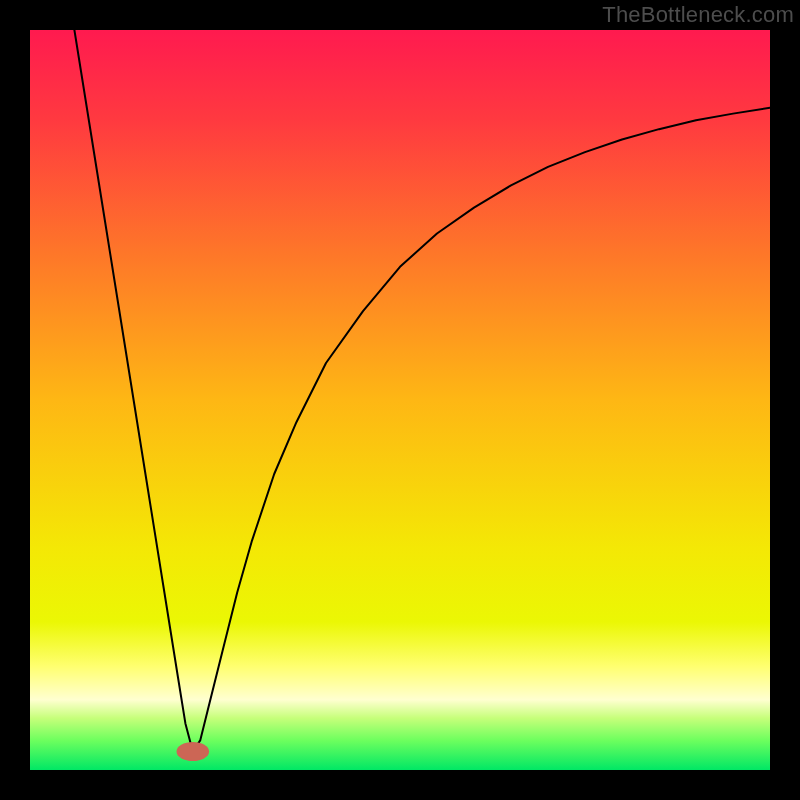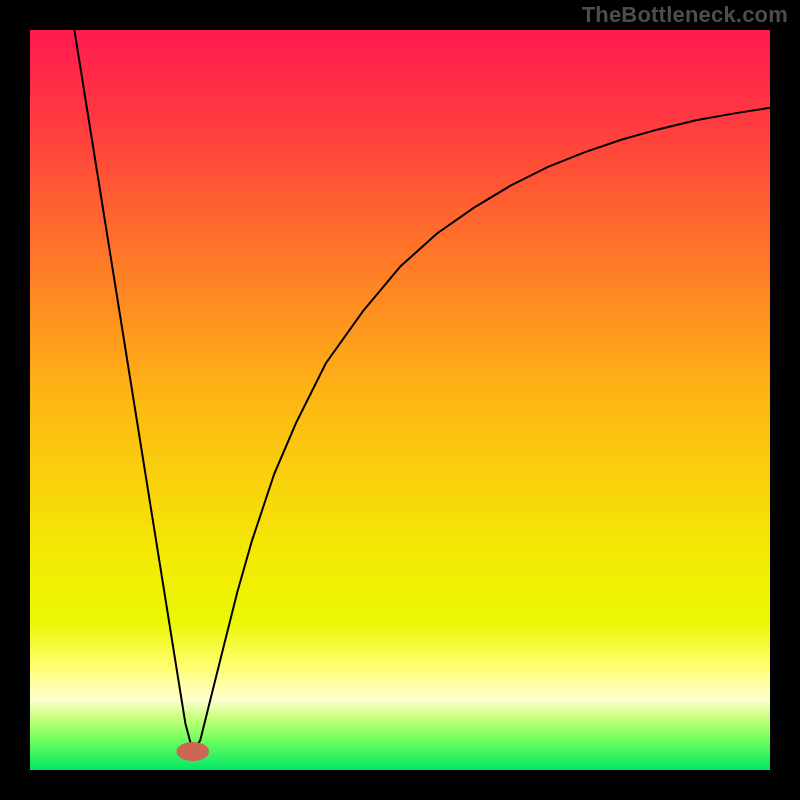--- a/index.html
+++ b/index.html
@@ -13,24 +13,24 @@
   }
   .frame {
     position: relative;
     width: 800px;
     height: 800px;
     background: #000;
   }
   .watermark {
     position: absolute;
     top: 2px;
-    right: 12px;
+    right: 6px;
     color: #4d4d4d;
     font-size: 22px;
-    font-weight: 700;
+    font-weight: 400;
     letter-spacing: 0.2px;
     z-index: 5;
   }
   .plot-area {
     position: absolute;
     left: 30px;
     top: 30px;
     width: 740px;
     height: 740px;
     overflow: hidden;

